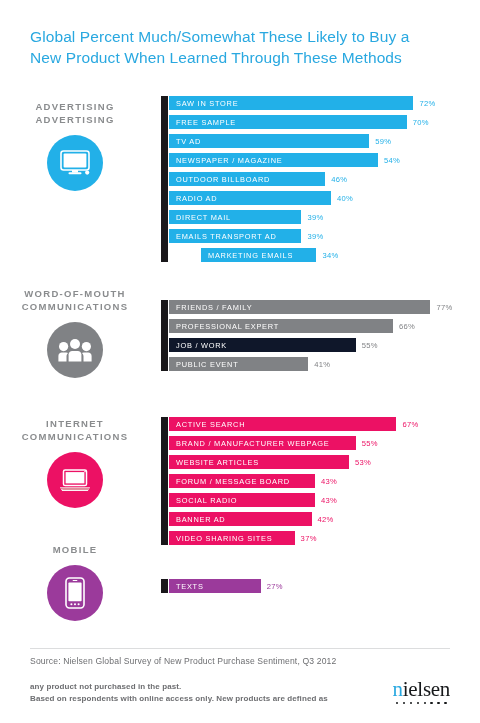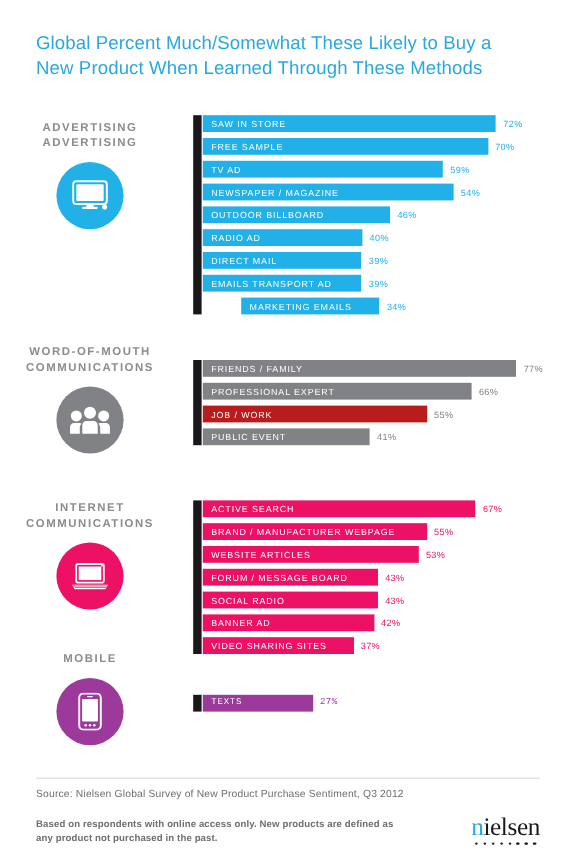--- a/index.html
+++ b/index.html
@@ -156,21 +156,21 @@
             </div>
             <span class="val" style="color: rgb(34, 176, 232);">54%</span>
           </div>
           <div class="row">
             <div class="bar" style="width: 156.17px; background: rgb(34, 176, 232);">
               <span class="bar-label">OUTDOOR BILLBOARD</span>
             </div>
             <span class="val" style="color: rgb(34, 176, 232);">46%</span>
           </div>
           <div class="row">
-            <div class="bar" style="width: 133px; background: rgb(34, 176, 232);">
+            <div class="bar" style="width: 162px; background: rgb(34, 176, 232);">
               <span class="bar-label">RADIO AD</span>
             </div>
             <span class="val" style="color: rgb(34, 176, 232);">40%</span>
           </div>
           <div class="row">
             <div class="bar" style="width: 132.405px; background: rgb(34, 176, 232); text-align: right;">
               <span class="bar-label">DIRECT MAIL</span>
             </div>
             <span class="val" style="color: rgb(34, 176, 232);">39%</span>
           </div>
@@ -213,21 +213,21 @@
             </div>
             <span class="val" style="color: rgb(128, 130, 133);">77%</span>
           </div>
           <div class="row">
             <div class="bar" style="width: 224.07px; background: rgb(128, 130, 133);">
               <span class="bar-label">PROFESSIONAL EXPERT</span>
             </div>
             <span class="val" style="color: rgb(128, 130, 133);">66%</span>
           </div>
           <div class="row">
-            <div class="bar" style="width: 186.725px; background: #b91c1c;">
+            <div class="bar" style="width: 186.725px; background: #0f172a;">
               <span class="bar-label">JOB / WORK</span>
             </div>
             <span class="val" style="color: rgb(128, 130, 133);">55%</span>
           </div>
           <div class="row" style="margin-bottom: 0px;">
             <div class="bar" style="width: 139.195px; background: rgb(128, 130, 133);">
               <span class="bar-label">PUBLIC EVENT</span>
             </div>
             <span class="val" style="color: rgb(128, 130, 133);">41%</span>
           </div>
@@ -307,37 +307,37 @@
               <rect x="3.4" y="5.6" width="13.2" height="18.6" rx=".8" fill="#fff"></rect>
               <circle cx="6.4" cy="27.3" r="1.05" fill="#fff"></circle>
               <circle cx="10" cy="27.3" r="1.05" fill="#fff"></circle>
               <circle cx="13.6" cy="27.3" r="1.05" fill="#fff"></circle>
               <rect x="7.6" y="3" width="4.8" height="1" rx=".5" fill="#fff"></rect>
             </svg>
           </div>
         </div>
         <div class="bars" style="top: 579px;">
           <div class="blackbar" style="height: 14px; background: rgb(25, 23, 26);"></div>
-          <div class="row" style="margin-bottom: 0px; font-family: Liberation Mono, monospace;">
+          <div class="row" style="margin-bottom: 0px;">
             <div class="bar" style="width: 91.665px; background: rgb(155, 58, 155);">
               <span class="bar-label">TEXTS</span>
             </div>
             <span class="val" style="color: rgb(155, 58, 155);">27%</span>
           </div>
         </div>
       </div>
     </div>
 
   <div class="rule"></div>
 
   <div class="source">Source: Nielsen Global Survey of New Product Purchase Sentiment, Q3 2012</div>
 
   <div class="note">
+    <span>any product not purchased in the past.</span>
     <span>Based on respondents with online access only. New products are defined as</span>
-    <span>any product not purchased in the past.</span>
   </div>
 
   <div class="logo">
     <div class="logo-word"><b>n</b><span>ielsen</span></div>
     <div class="logo-dots">
       <i></i>
         <i></i>
         <i></i>
         <i></i>
         <i></i>

